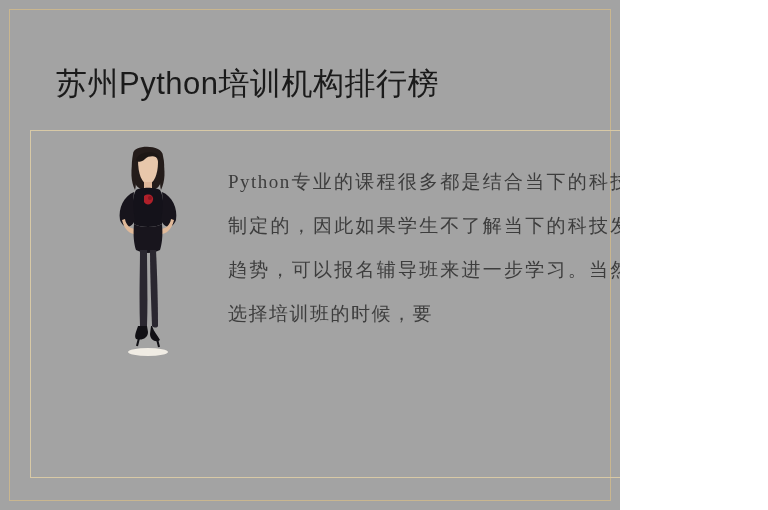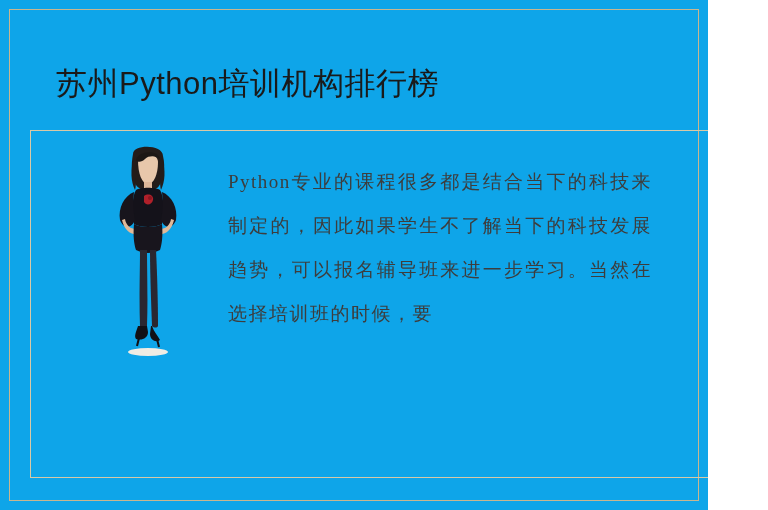--- a/index.html
+++ b/index.html
@@ -2,23 +2,23 @@
 <html><head>
 <meta charset="utf-8">
 <style>
   html, body {
     margin: 0;
     padding: 0;
     background: #ffffff;
   }
   #page {
     position: relative;
-    width: 708px;
+    width: 620px;
     height: 510px;
-    background: #0ea5e9;
+    background: #a3a3a3;
     font-family: "Liberation Sans", sans-serif;
     overflow: hidden;
   }
   
   #outer-frame {
     position: absolute;
     left: 9px;
     top: 9px;
     right: 9px;
     bottom: 9px;

